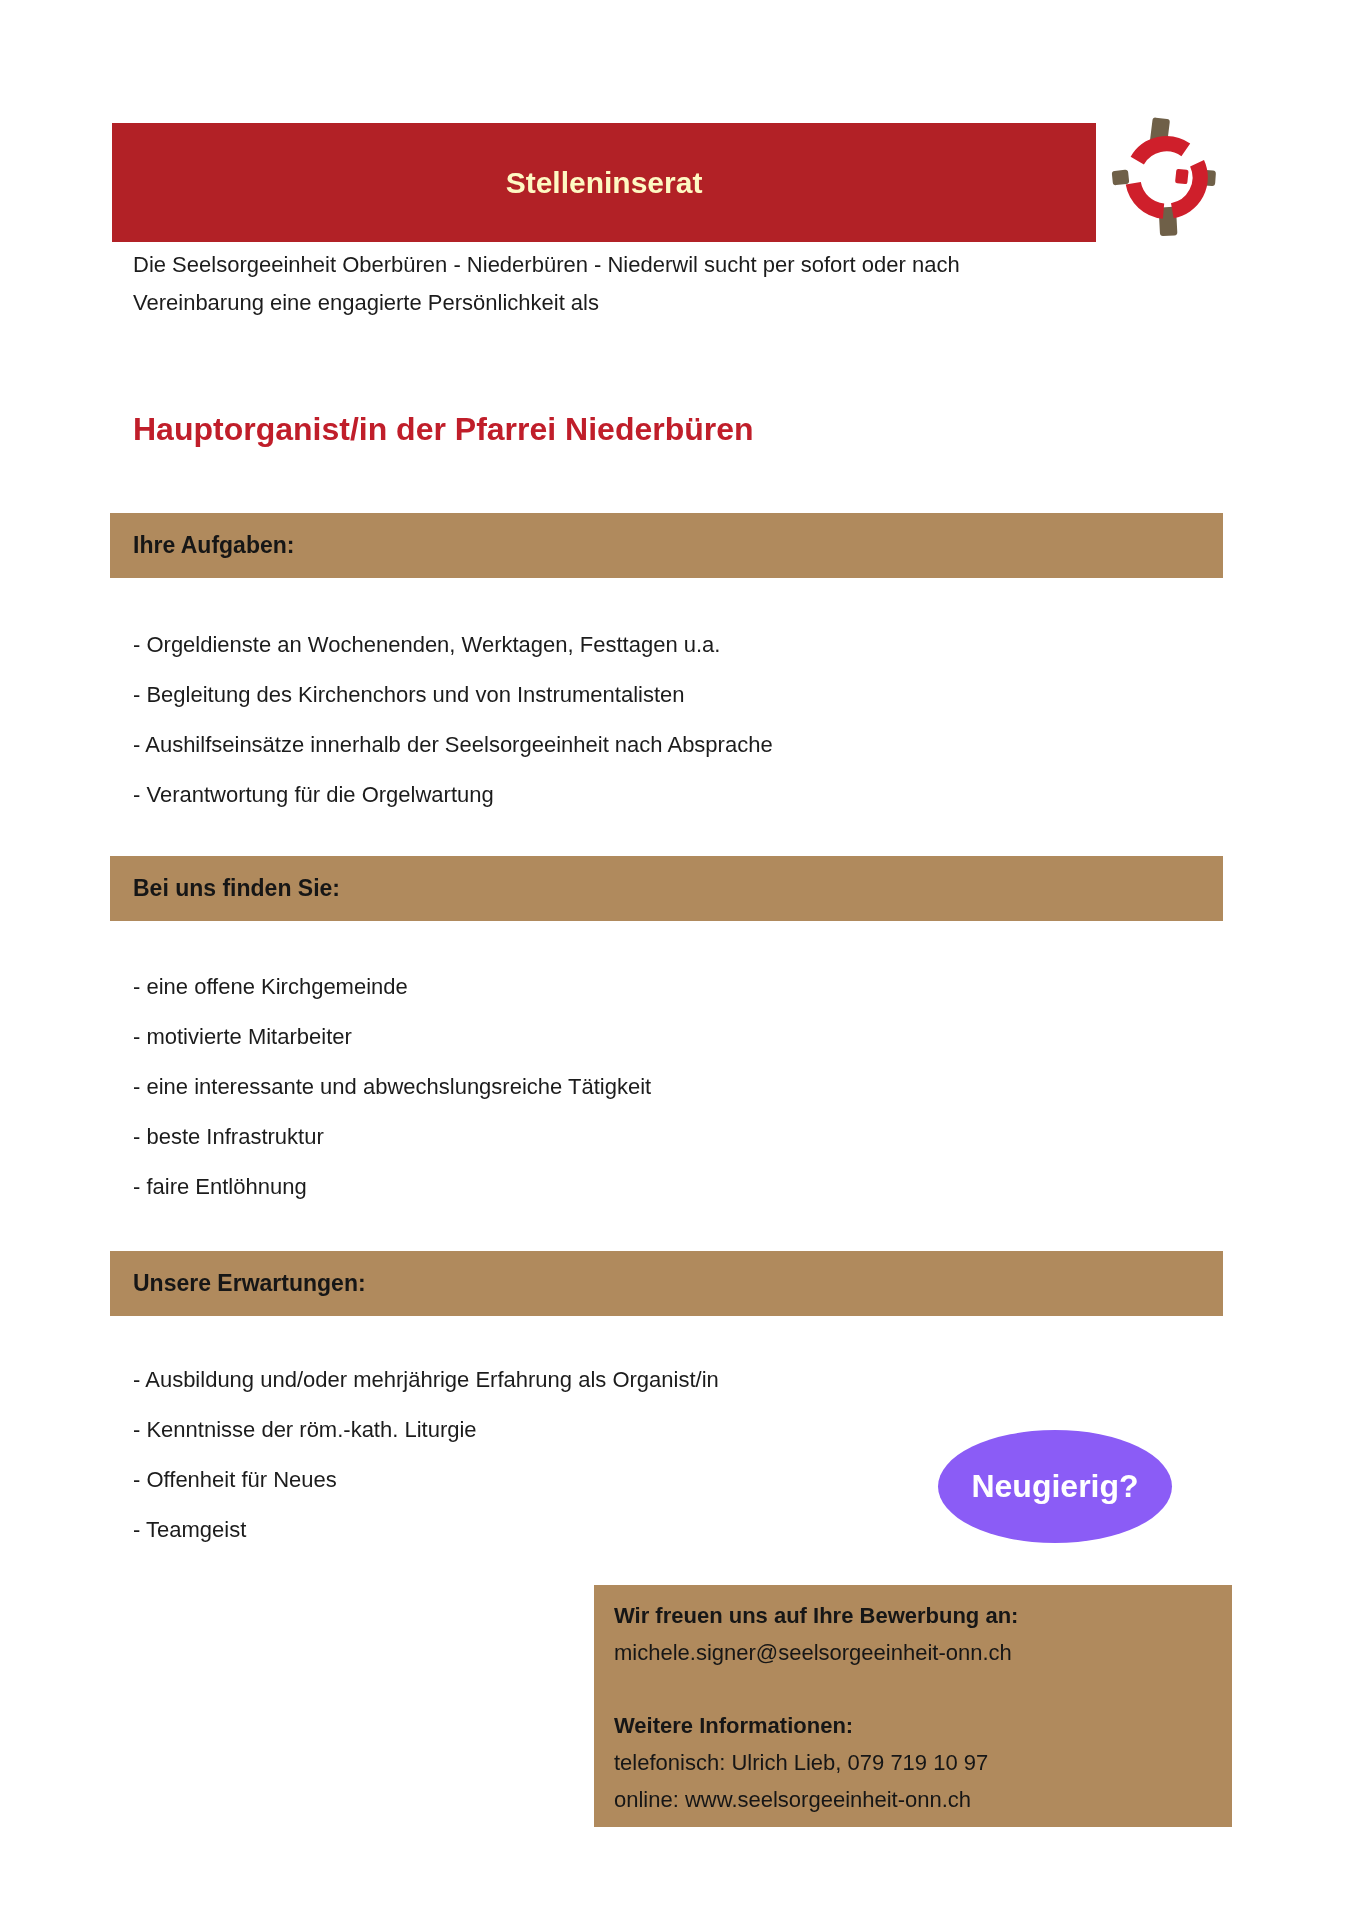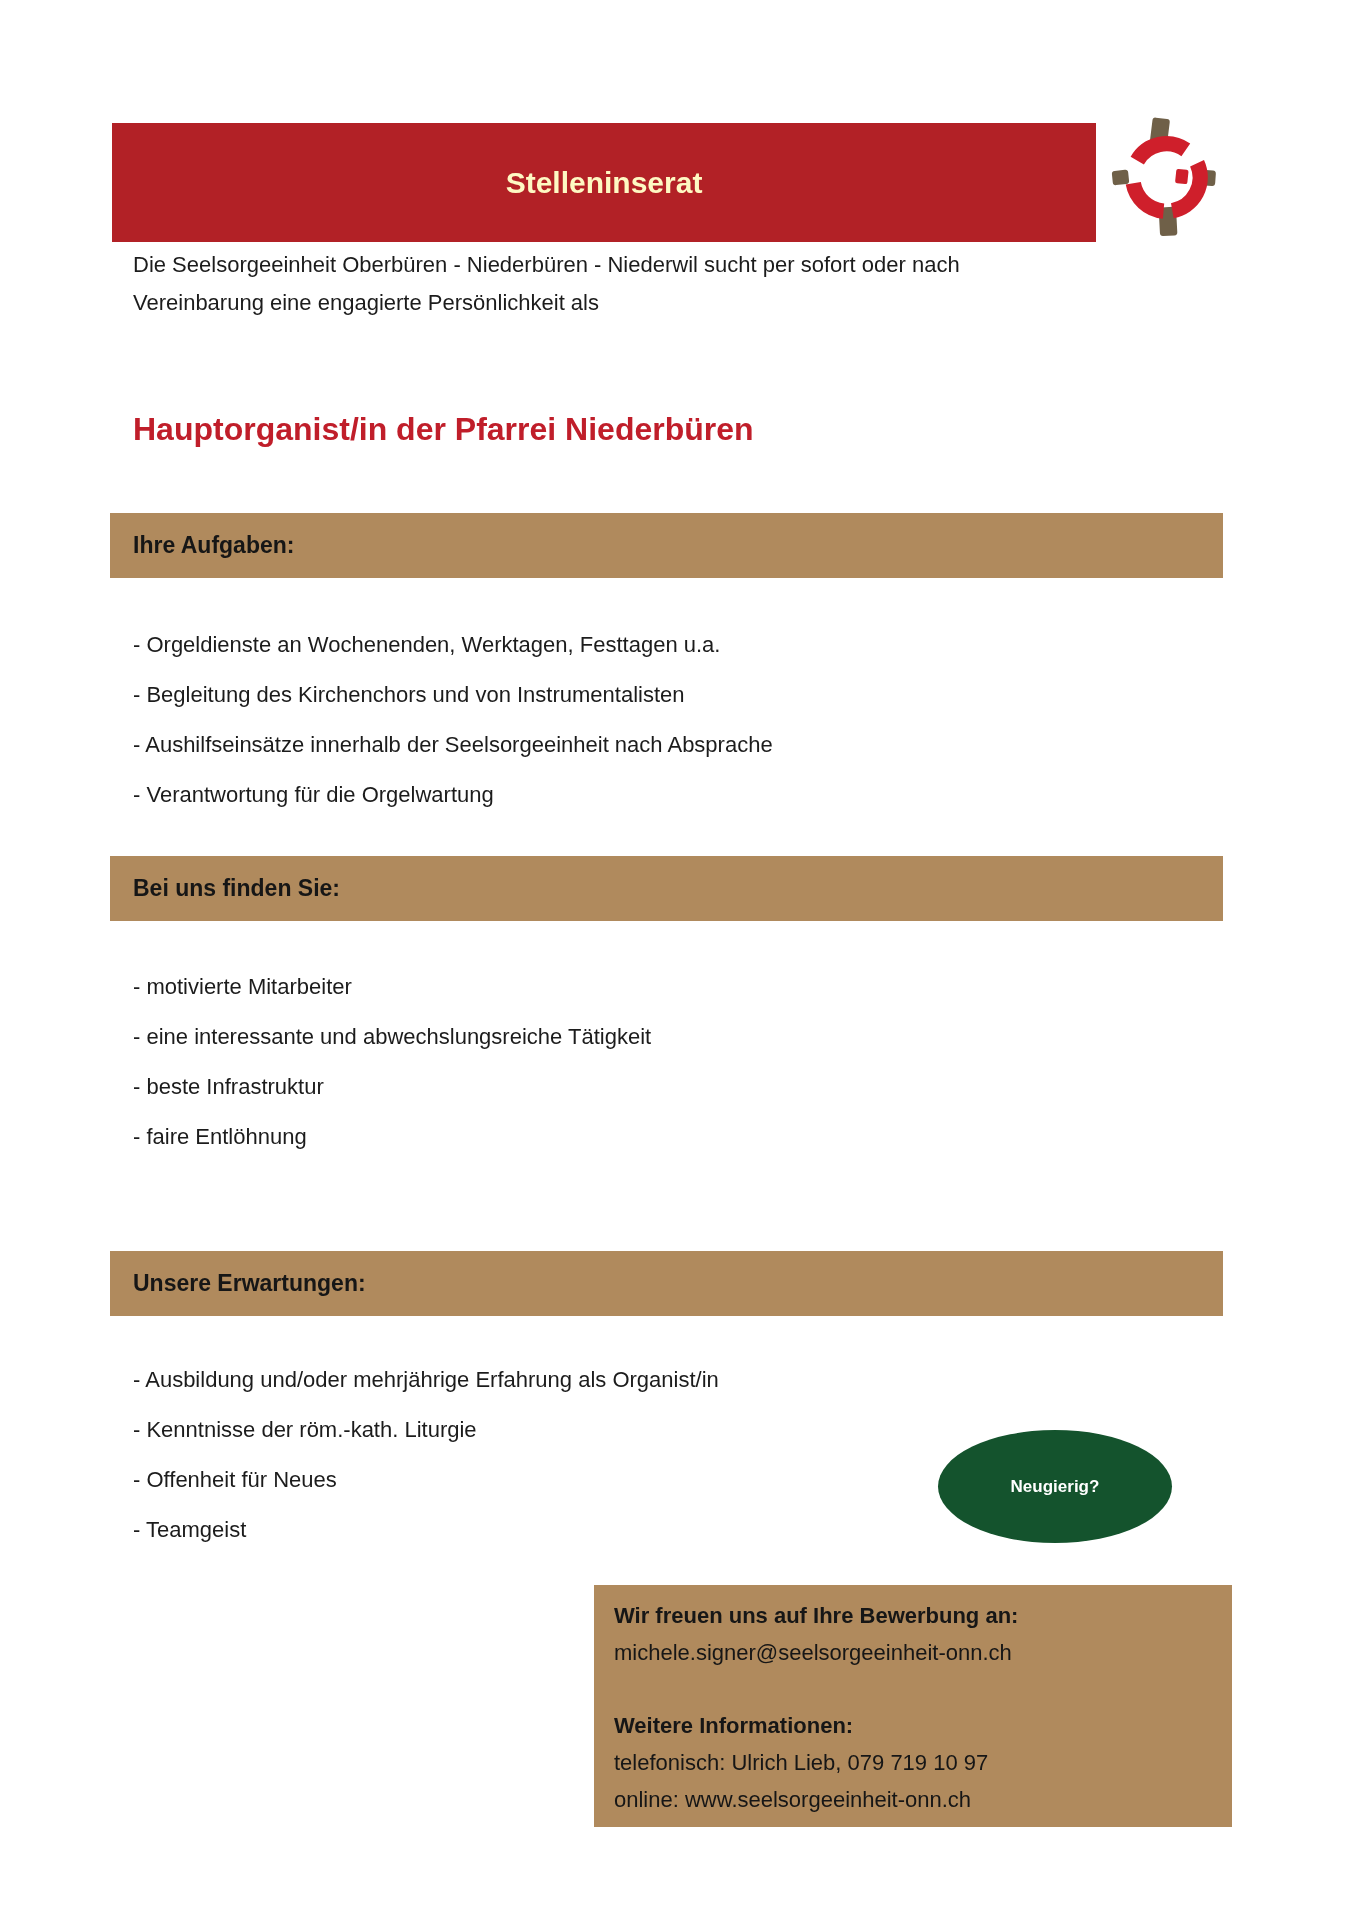--- a/index.html
+++ b/index.html
@@ -29,23 +29,23 @@
   .bar-aufgaben   { top:513px; }
   .bar-finden     { top:856px; }
   .bar-erwartungen{ top:1251px; }
   .list { position:absolute; left:133px; font-size:22px; }
   .list-tasks    { top:620px; }
   .list-benefits { top:962px; }
   .list-expect   { top:1355px; }
   .li { height:50px; line-height:50px; white-space:nowrap; }
   .badge {
     position:absolute; left:938px; top:1430px; width:234px; height:113px;
-    background:#14532d; border-radius:50%;
+    background:#8b5cf6; border-radius:50%;
     display:flex; align-items:center; justify-content:center;
-    color:#ffffff; font-size:17px; font-weight:bold;
+    color:#ffffff; font-size:32px; font-weight:bold;
   }
   .contact-box {
     position:absolute; left:594px; top:1585px; width:638px; height:242px;
     background:#b08a5d; box-sizing:border-box; padding:12px 0 0 20px;
     font-size:22px; color:#161616;
   }
   .c-line { line-height:37px; white-space:nowrap; }
   .c-bold { font-weight:bold; }
   .c-gap  { height:36px; }
 </style>
@@ -84,20 +84,21 @@
     <div class="li">- Orgeldienste an Wochenenden, Werktagen, Festtagen u.a.</div>
     <div class="li">- Begleitung des Kirchenchors und von Instrumentalisten</div>
     <div class="li">- Aushilfseinsätze innerhalb der Seelsorgeeinheit nach Absprache</div>
     <div class="li">- Verantwortung für die Orgelwartung</div>
   </div>
 
   <div class="section-bar bar-finden">
     <span>Bei uns finden Sie:</span>
   </div>
   <div class="list list-benefits">
+    <div class="li">- eine offene Kirchgemeinde</div>
     <div class="li">- motivierte Mitarbeiter</div>
     <div class="li">- eine interessante und abwechslungsreiche Tätigkeit</div>
     <div class="li">- beste Infrastruktur</div>
     <div class="li">- faire Entlöhnung</div>
   </div>
 
   <div class="section-bar bar-erwartungen">
     <span>Unsere Erwartungen:</span>
   </div>
   <div class="list list-expect">

